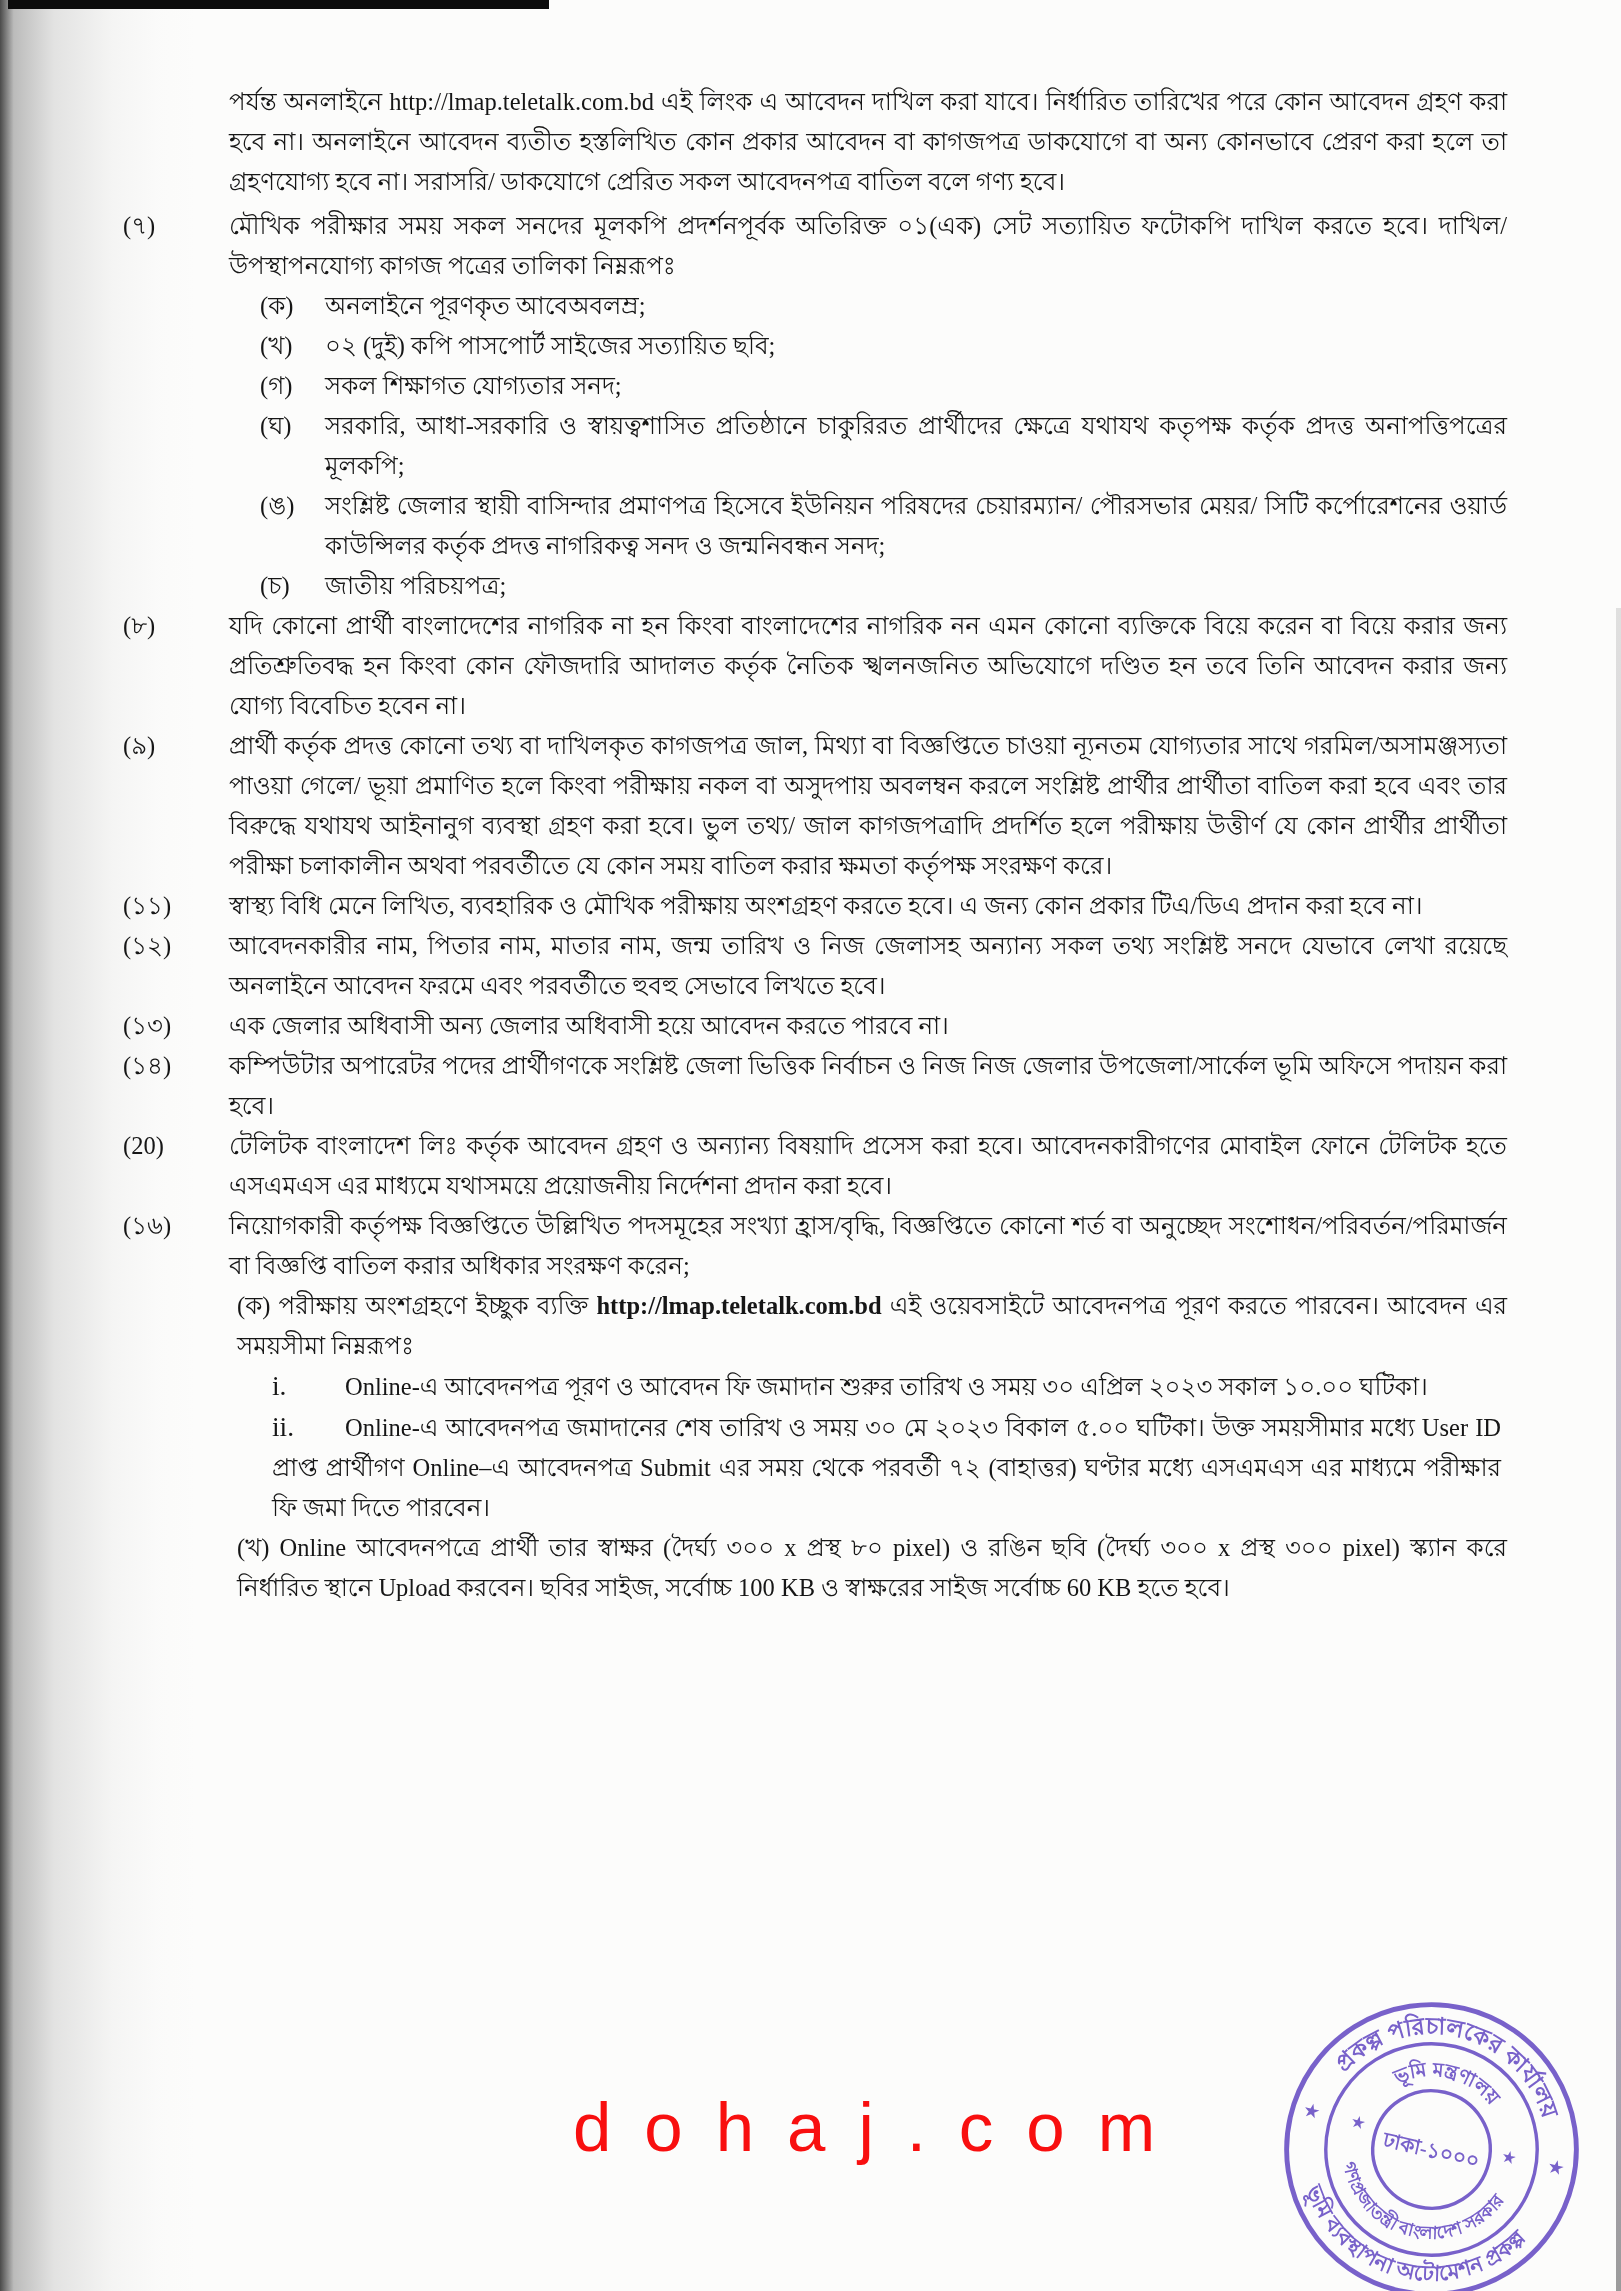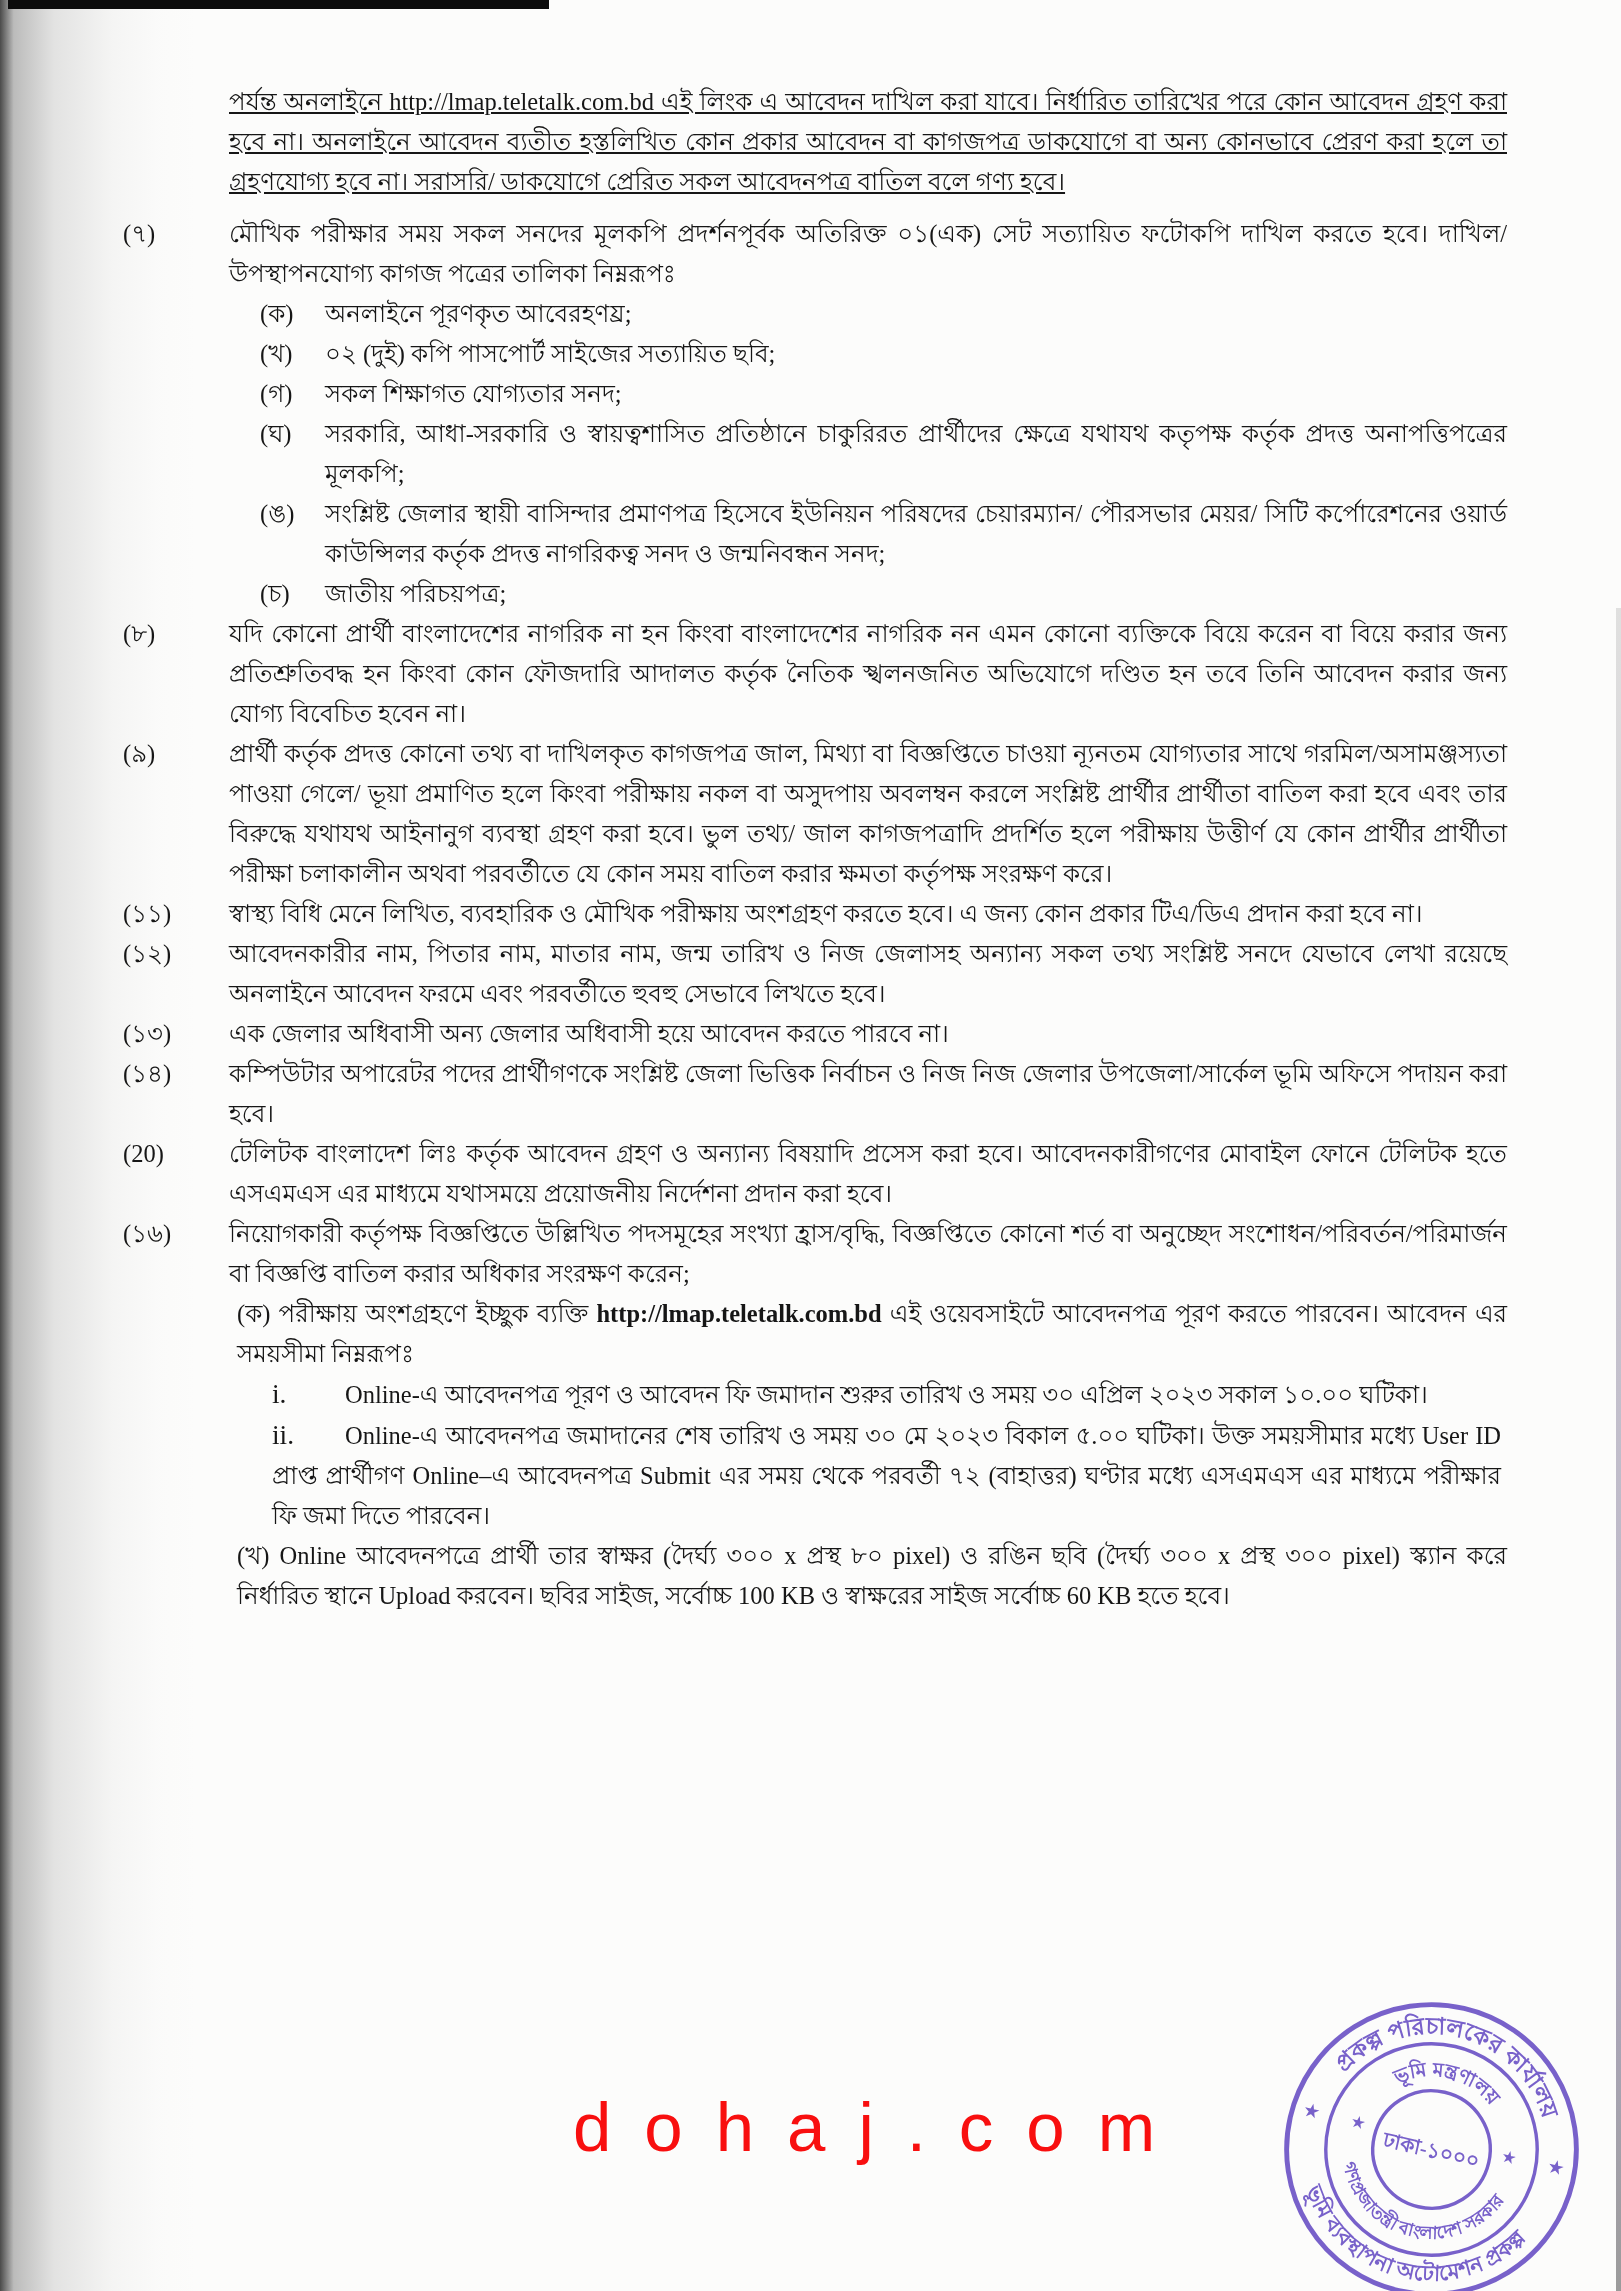--- a/index.html
+++ b/index.html
@@ -22,21 +22,21 @@
     position:absolute;left:7.8px;top:0;width:541px;height:8.8px;background:#0c0c0c;
   }
   .edge-right{
     position:absolute;right:0;top:608px;width:4.9px;height:1684px;
     background:linear-gradient(to bottom, rgba(140,140,140,.25), rgba(110,100,140,.55) 80%, rgba(90,90,90,.6));
   }
   .content{
     position:absolute;left:123px;top:82px;width:1384px;
     font-size:24.5px;line-height:40px;text-align:justify;
   }
-  .intro{margin:0 0 12px 106px;text-decoration:underline;}
+  .intro{margin:0 0 4px 106px;}
   .item{display:flex;margin:0;}
   .inum{flex:0 0 106px;}
   .ibody{flex:1;}
   .bold{font-weight:normal;}
   .subs{margin-left:137px;}
   .sub{display:flex;}
   .slabel{flex:0 0 65px;}
   .sbody{flex:1;}
   .kpara{margin:0 0 0 114px;}
   .roman{margin:0 6px 0 149px;}
@@ -64,21 +64,21 @@
 
     <p class="intro">পর্যন্ত অনলাইনে http://lmap.teletalk.com.bd এই লিংক এ আবেদন দাখিল করা যাবে। নির্ধারিত তারিখের পরে কোন আবেদন গ্রহণ করা হবে না। অনলাইনে আবেদন ব্যতীত হস্তলিখিত কোন প্রকার আবেদন বা কাগজপত্র ডাকযোগে বা অন্য কোনভাবে প্রেরণ করা হলে তা গ্রহণযোগ্য হবে না। সরাসরি/ ডাকযোগে প্রেরিত সকল আবেদনপত্র বাতিল বলে গণ্য হবে।</p>
 
     <div class="item">
       <span class="inum">(৭)</span>
       <div class="ibody">মৌখিক পরীক্ষার সময় সকল সনদের মূলকপি প্রদর্শনপূর্বক অতিরিক্ত ০১(এক) সেট সত্যায়িত ফটোকপি দাখিল করতে হবে। দাখিল/উপস্থাপনযোগ্য কাগজ পত্রের তালিকা নিম্নরূপঃ</div>
     </div>
     <div class="subs">
       <div class="sub">
         <span class="slabel">(ক)</span>
-        <div class="sbody">অনলাইনে পূরণকৃত আবেরহণয্র;</div>
+        <div class="sbody">অনলাইনে পূরণকৃত আবেঅবলম্র;</div>
       </div>
       <div class="sub">
         <span class="slabel">(খ)</span>
         <div class="sbody">০২ (দুই) কপি পাসপোর্ট সাইজের সত্যায়িত ছবি;</div>
       </div>
       <div class="sub">
         <span class="slabel">(গ)</span>
         <div class="sbody">সকল শিক্ষাগত যোগ্যতার সনদ;</div>
       </div>
       <div class="sub">

